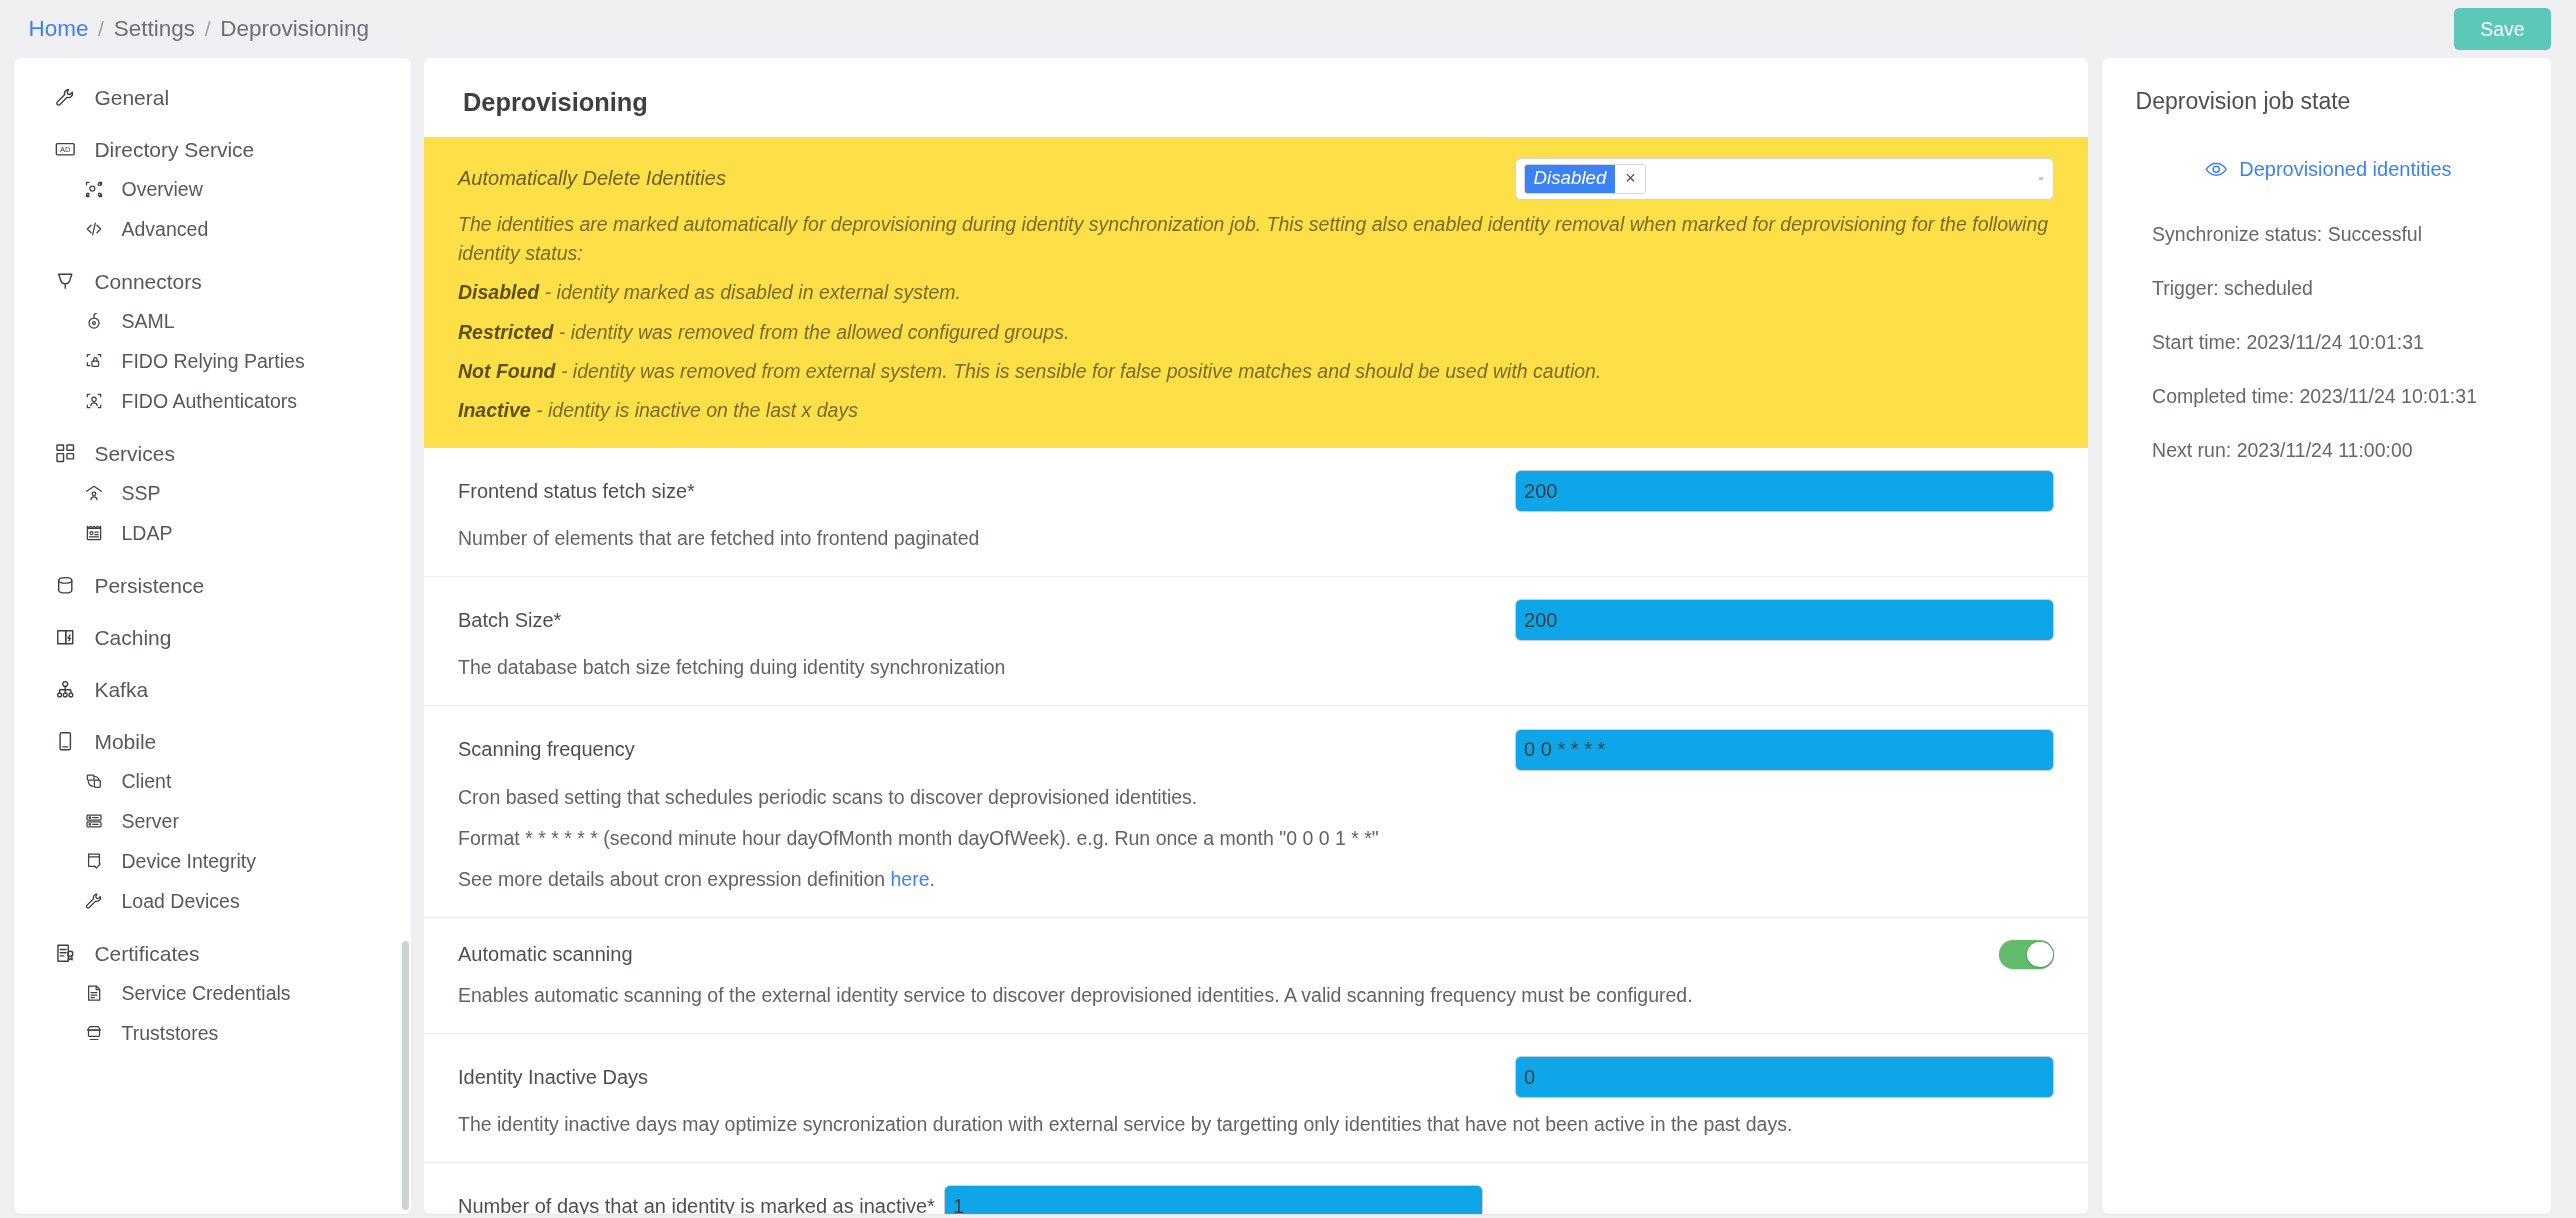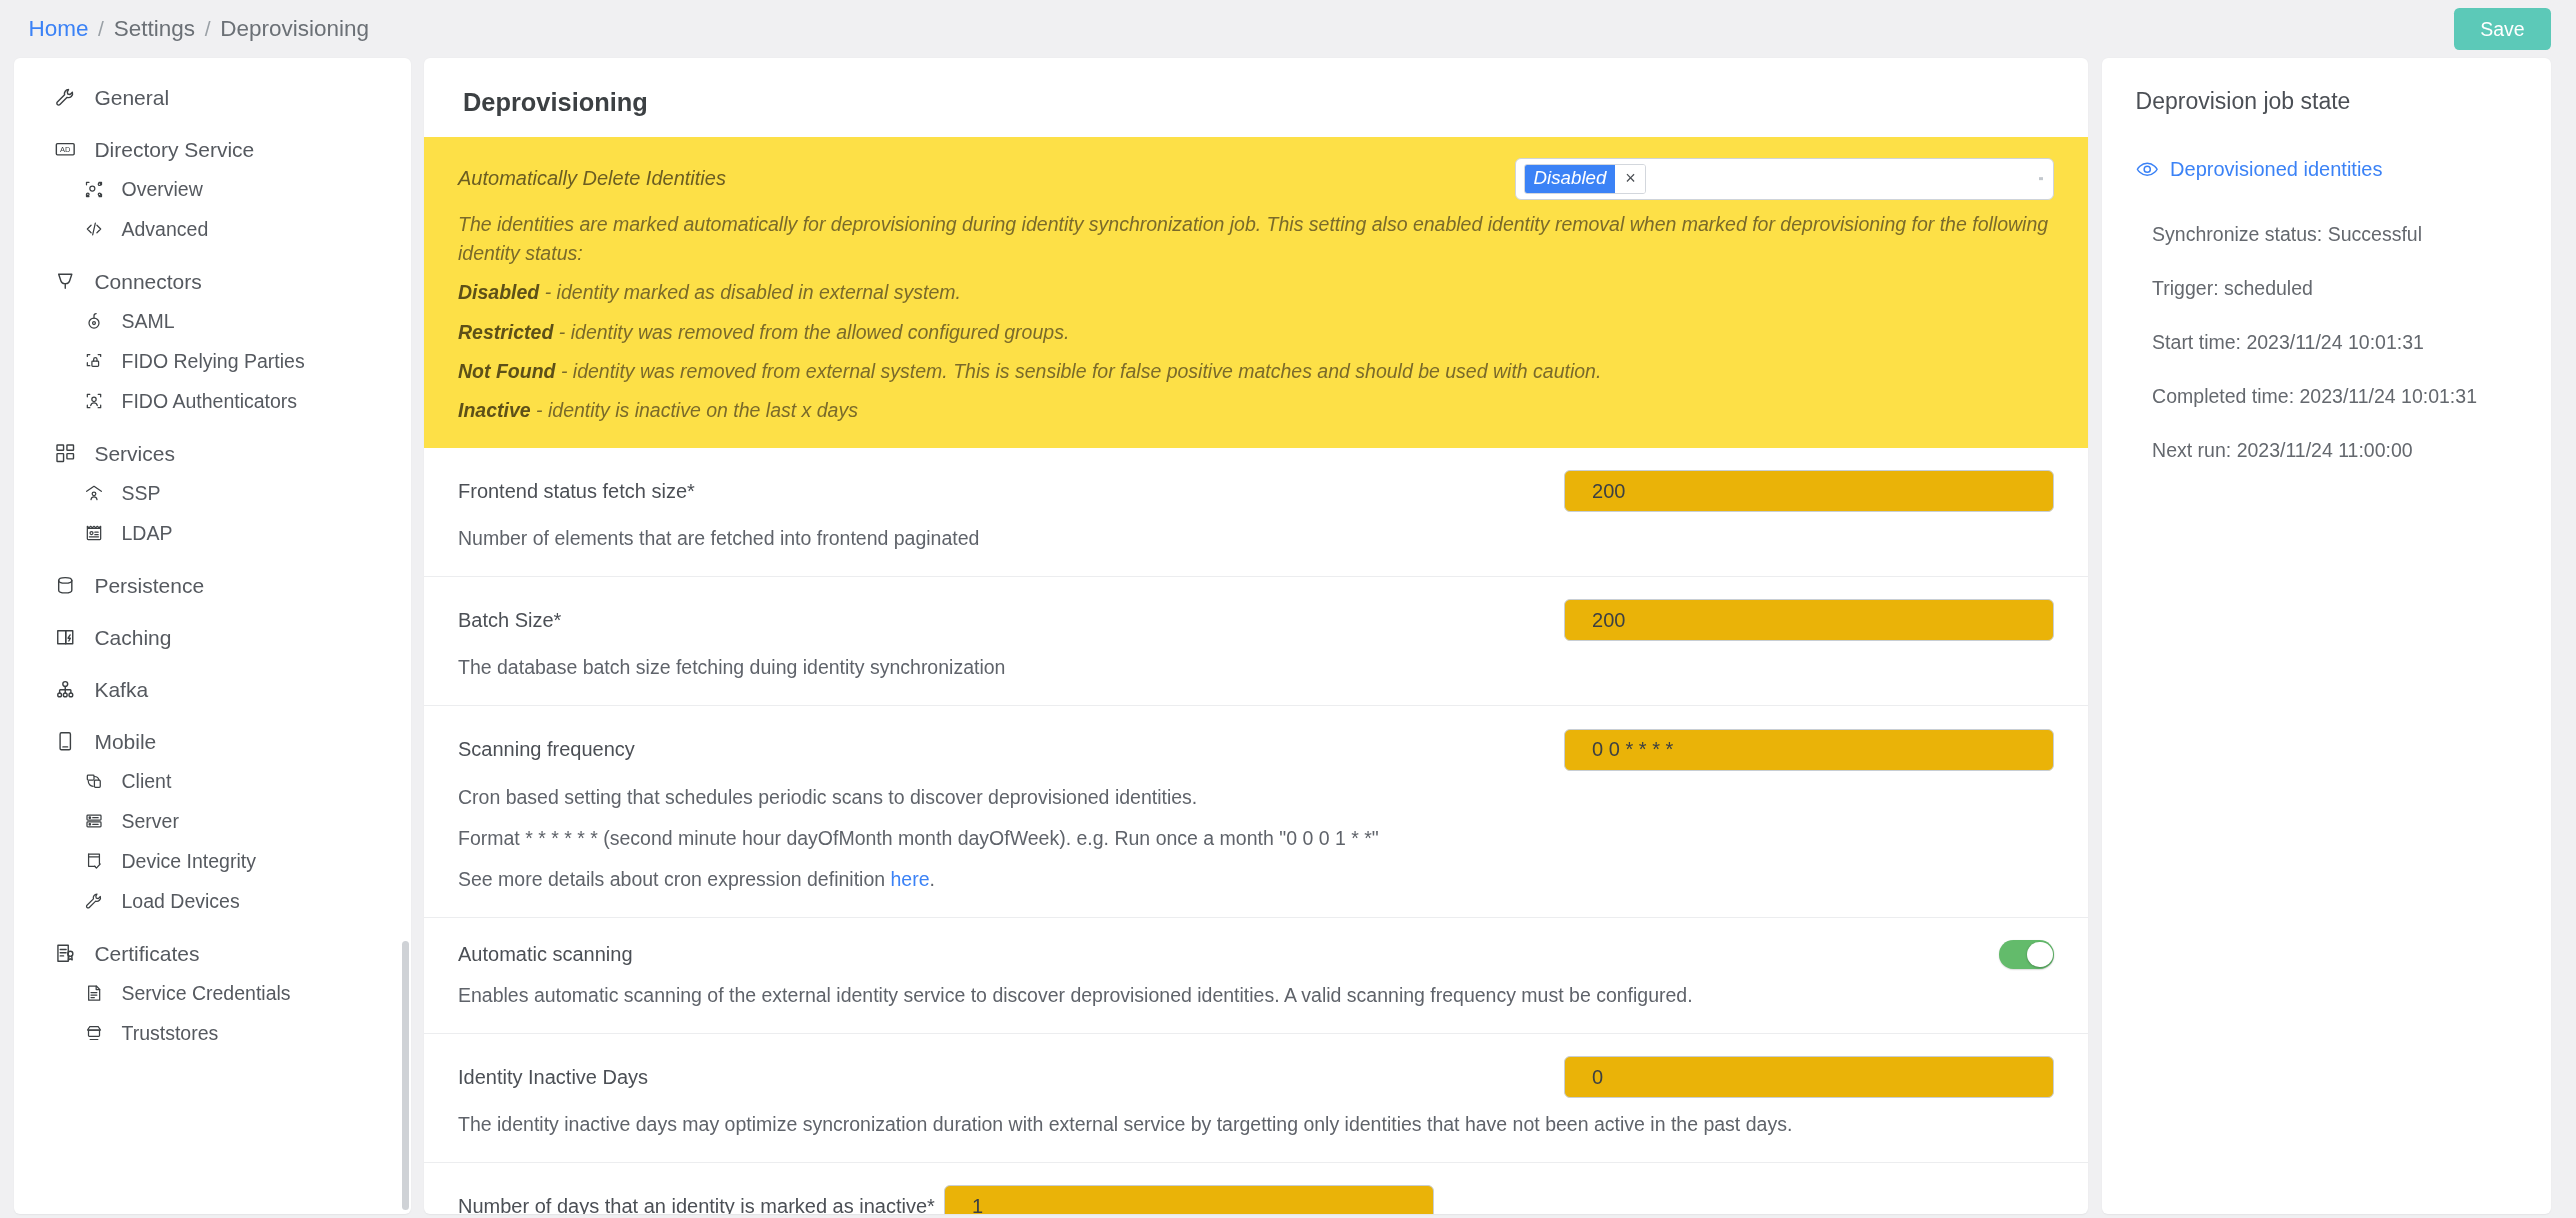--- a/index.html
+++ b/index.html
@@ -148,27 +148,27 @@
     padding: 22.5px 34px 22.5px 34px;
     border-bottom: 0.7px solid #ecedef;
   }
   .field:last-child { border-bottom: none; }
   .field-head { display: flex; align-items: center; }
   .field-label { font-size: 20px; color: #4b4f55; }
   .field-desc { font-size: 19.5px; color: #5f636a; line-height: 1.5; margin-top: 12px; }
   .field-desc a { color: #3b82f6; text-decoration: none; }
   .text-input {
     margin-left: auto;
-    width: 490px; height: 42px;
+    width: 539px; height: 42px;
     border: 0.7px solid #c8ced4;
     border-radius: 6px;
     font-size: 20px; color: #3c4043;
-    padding: 0 27px;
+    padding: 0 8px;
     font-family: "Liberation Sans", sans-serif;
-    background: #eab308;
+    background: #0ea5e9;
   }
   .field.narrow-label .text-input { margin-left: 9px; }
 
   .toggle {
     margin-left: auto;
     width: 55px; height: 28.4px;
     border-radius: 14.2px;
     background: #63bb6b;
     position: relative;
     cursor: pointer;
@@ -186,21 +186,21 @@
     width: 449px; flex: 0 0 449px;
     background: #ffffff;
     border-radius: 6px;
     height: 1156px;
     padding: 30px 30px 0 34px;
     box-shadow: 0 0.7px 1.5px rgba(0,0,0,.05);
   }
   .rp-title { font-size: 23px; color: #4b4f55; }
   .rp-link-row {
     display: flex; align-items: center; gap: 12px;
-    margin-top: 43px; cursor: pointer;
+    margin-top: 43px; cursor: pointer; justify-content: center;
   }
   .rp-link-row .eye { width: 22.5px; height: 22.5px; color: #3b82f6; }
   .rp-link-row .eye svg { width: 22.5px; height: 22.5px; display: block; }
   .rp-link { color: #3b82f6; font-size: 20px; }
   .rp-list { margin-top: 42px; padding-left: 16.5px; }
   .rp-list div { font-size: 19.5px; color: #64686e; margin-bottom: 31px; }
 </style>
 </head>
 <body>
 

